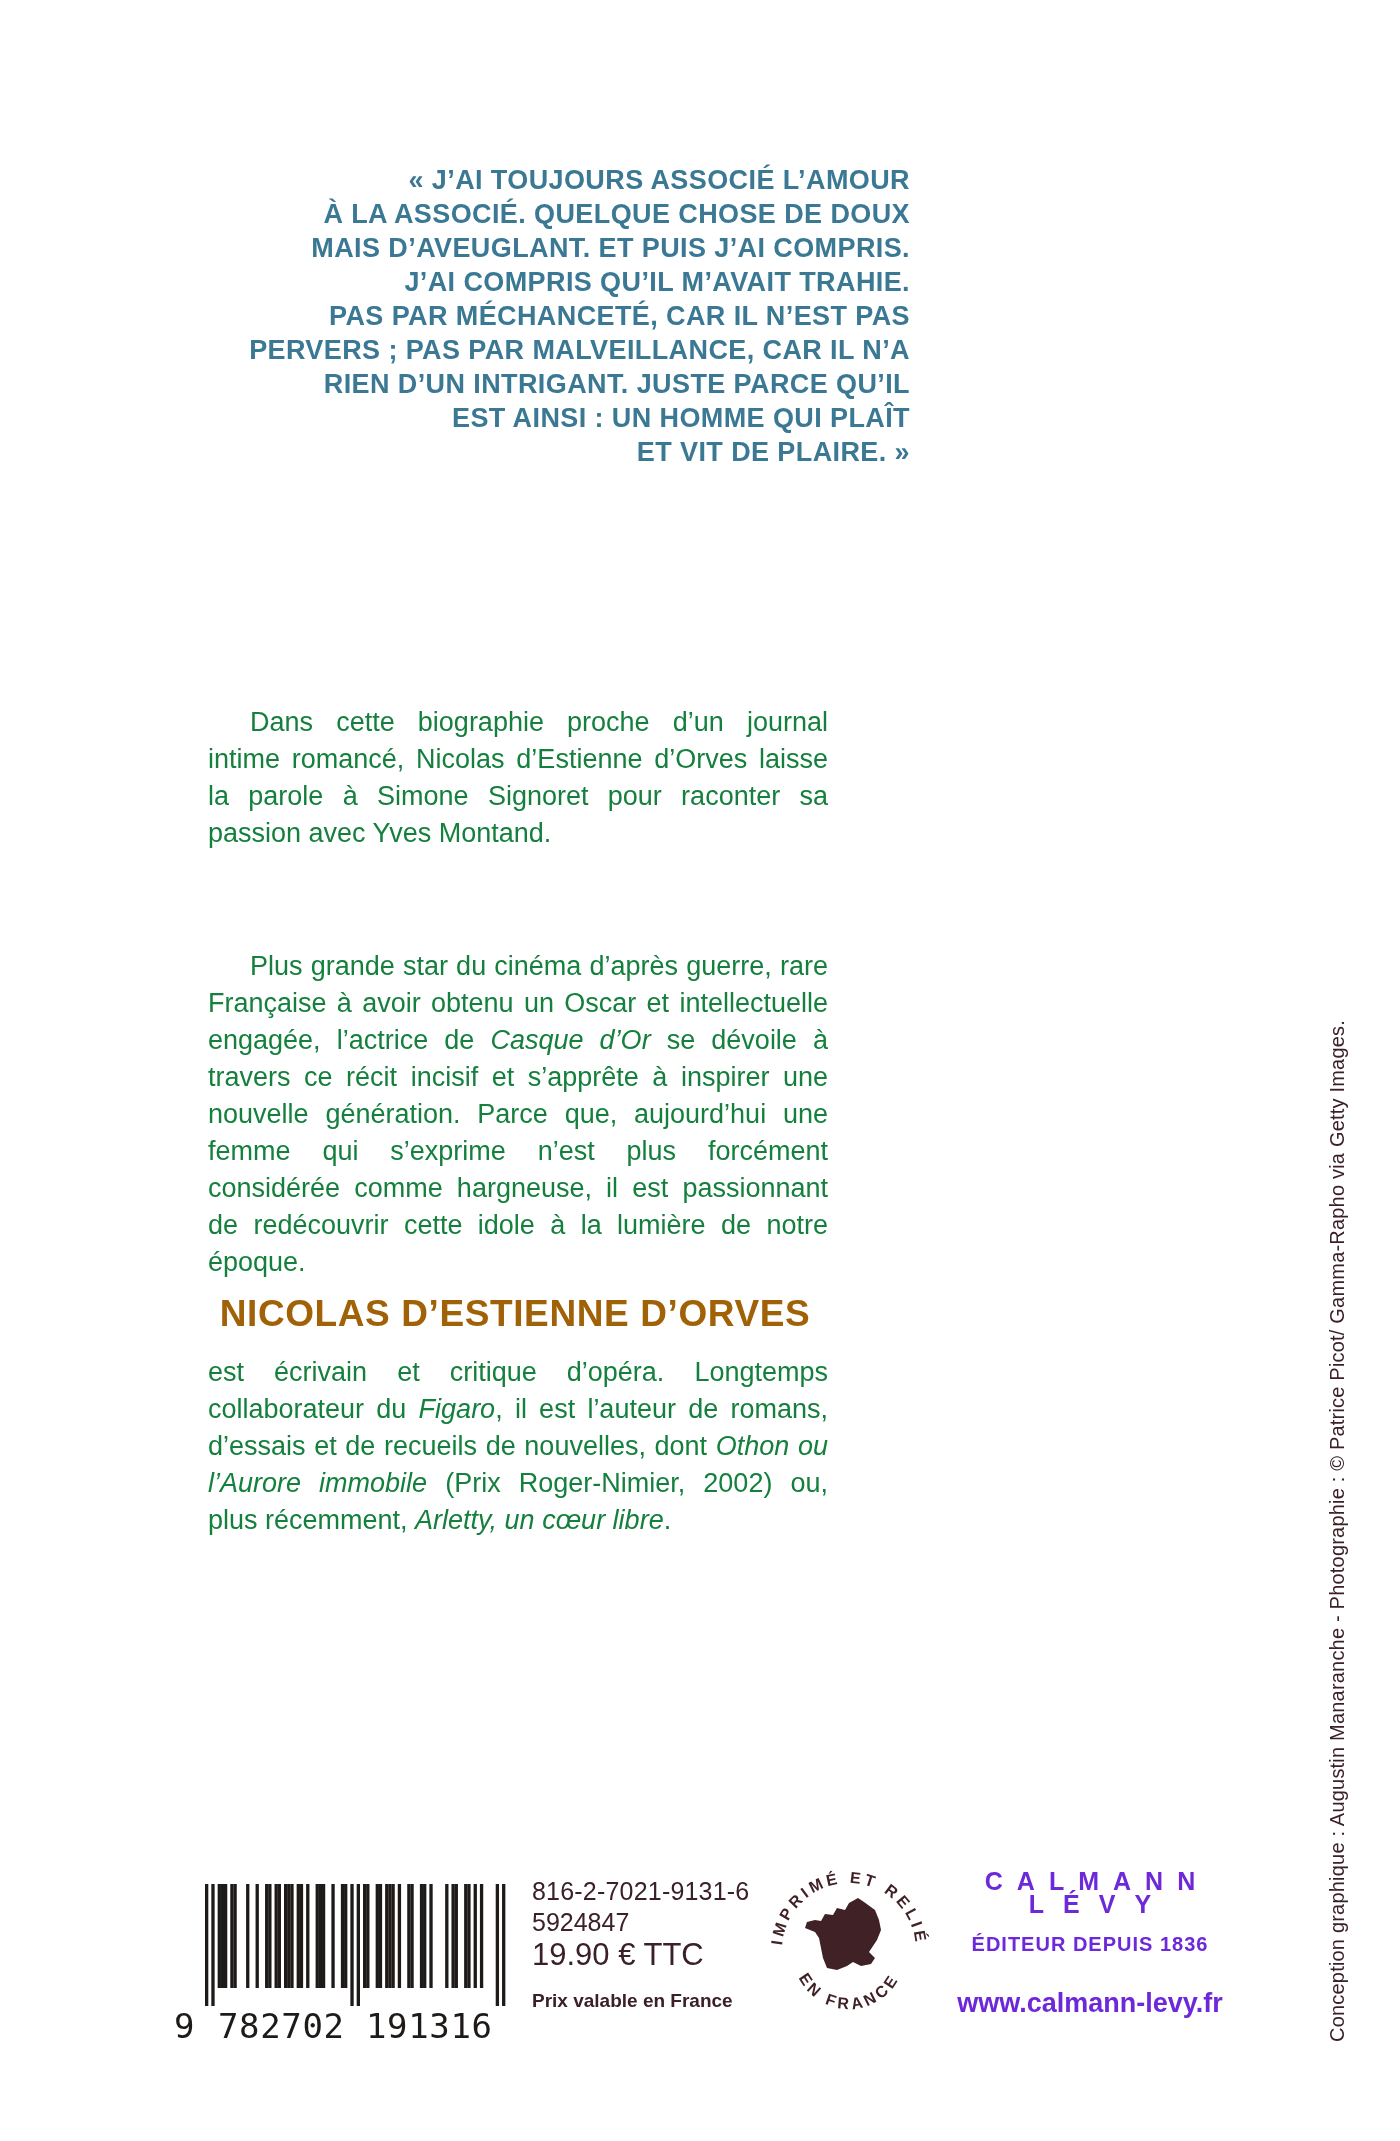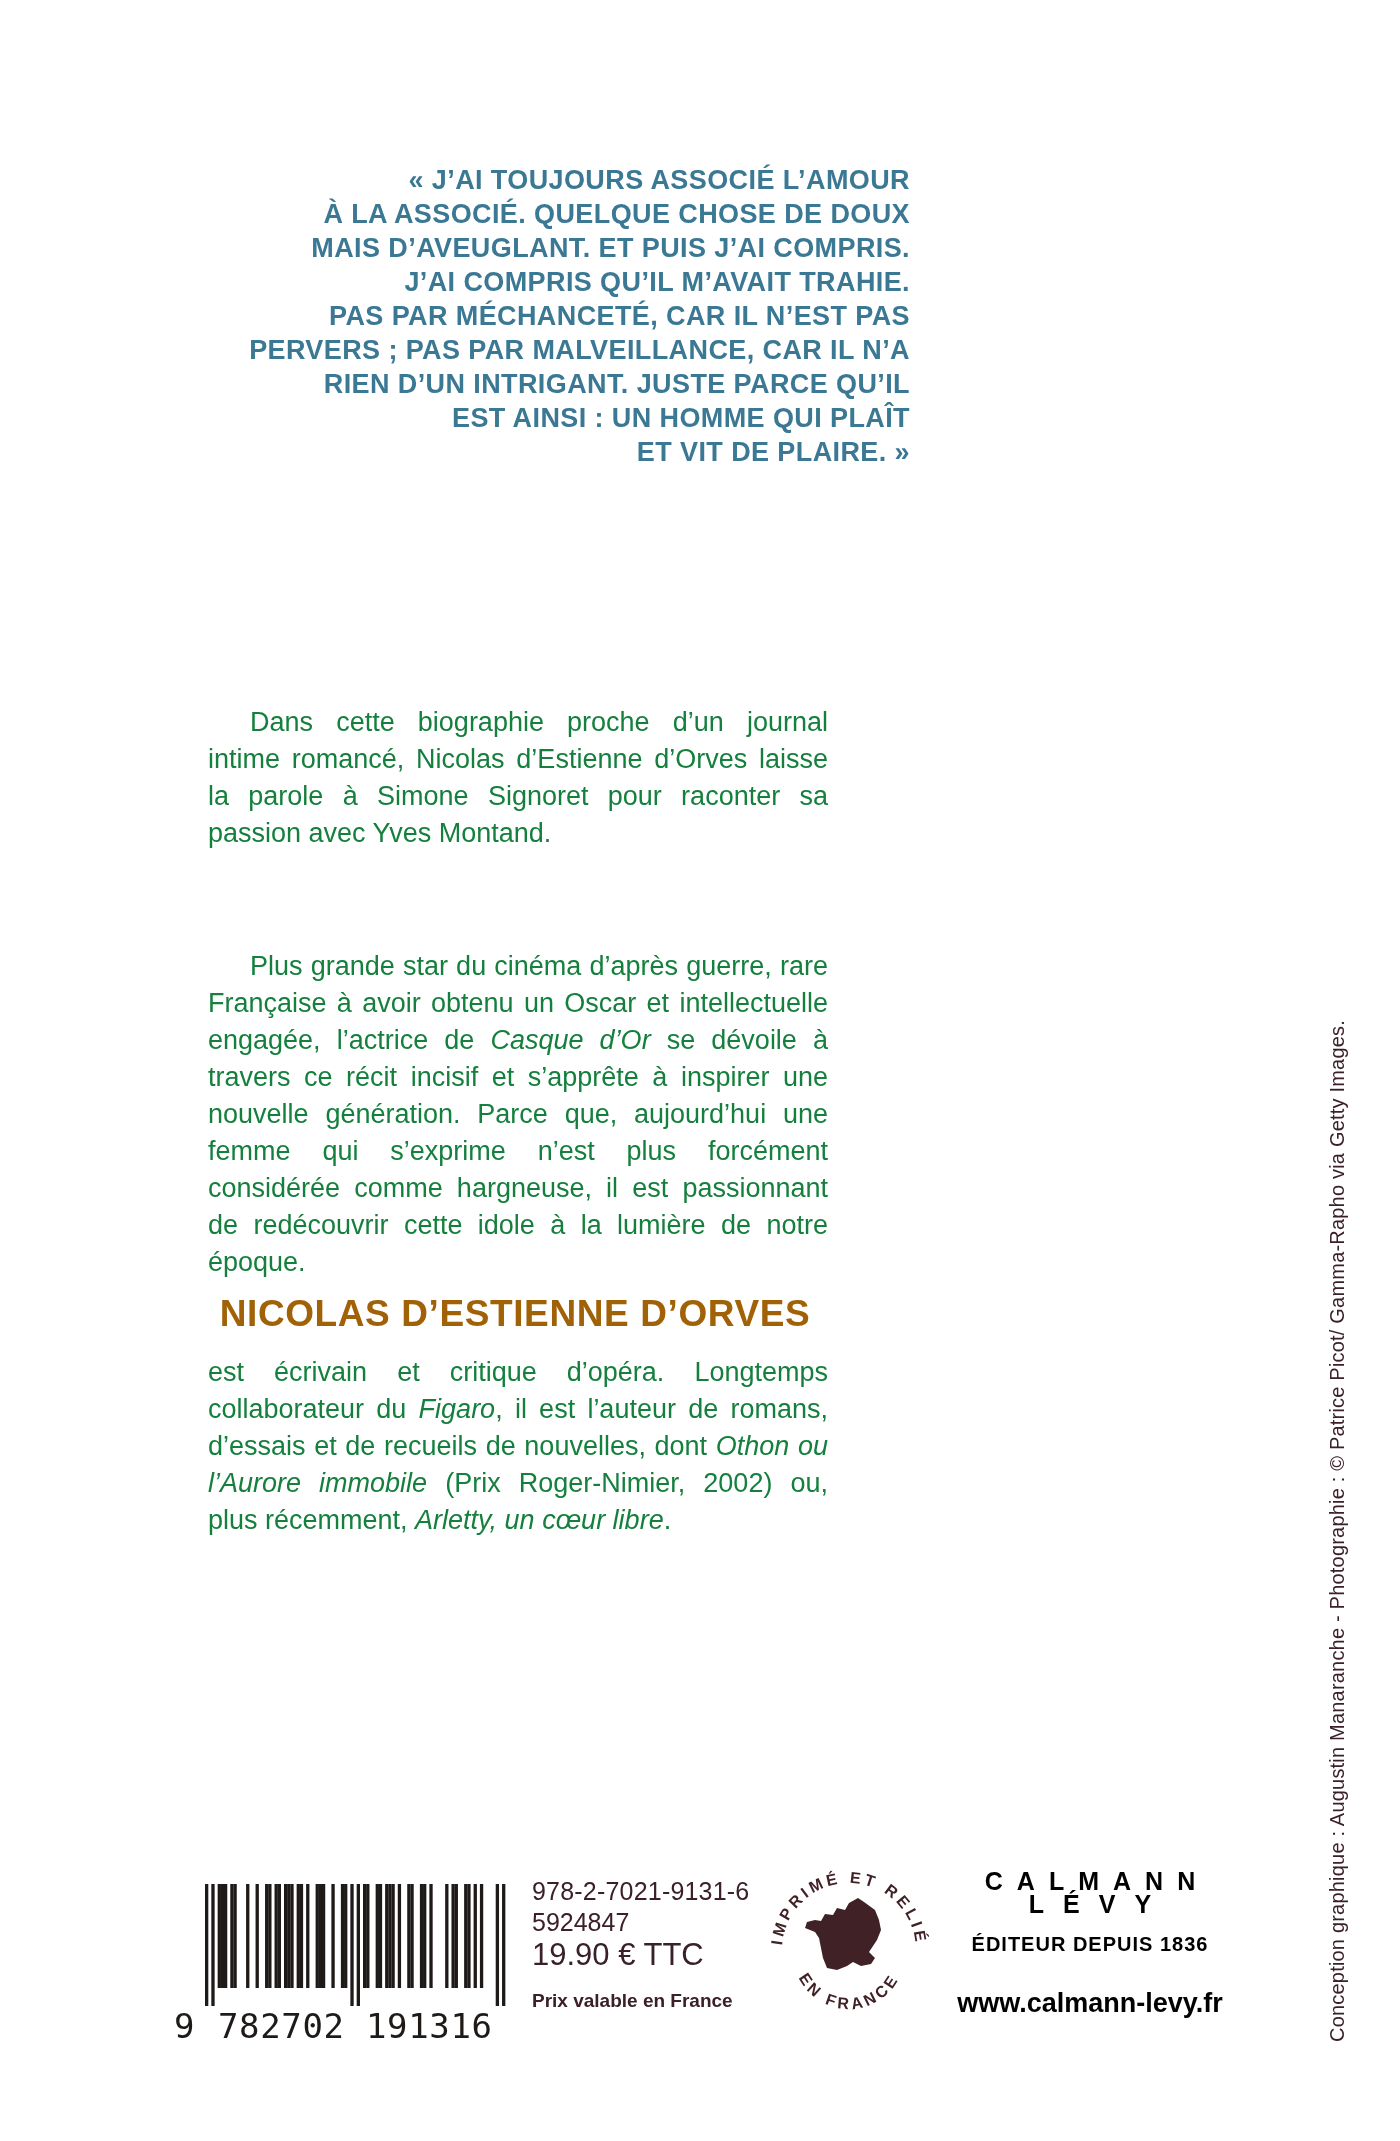--- a/index.html
+++ b/index.html
@@ -52,21 +52,21 @@
   }
   .isbn-number{font-size:25px;line-height:31px;letter-spacing:.2px;}
   .product-ref{font-size:25px;line-height:31px;}
   .price{font-size:31px;line-height:34px;}
   .price-note{font-size:19px;line-height:22px;margin-top:18px;font-weight:bold;}
 
   .stamp{position:absolute;left:763px;top:1858px;}
 
   .publisher{
     position:absolute;left:940px;top:1868px;width:300px;
-    text-align:center;color:#000000;
+    text-align:center;color:#6d28d9;
   }
   .pub-line1{font-size:25px;font-weight:bold;letter-spacing:14px;padding-left:14px;line-height:26px;}
   .pub-line2{font-size:25px;font-weight:bold;letter-spacing:19px;padding-left:19px;line-height:26px;margin-top:-3px;}
   .pub-tagline{font-size:20px;font-weight:bold;letter-spacing:1px;margin-top:16px;line-height:22px;}
   .pub-site{font-size:27px;font-weight:bold;margin-top:34px;line-height:28px;}
 
   
   .credit{
     position:absolute;left:1326px;top:2042px;
     transform:rotate(-90deg);transform-origin:0 0;
@@ -157,21 +157,21 @@
         <rect x="274.92" y="0" width="3.31" height="104" fill="#1e1a18"></rect>
         <rect x="290.72" y="0" width="3.31" height="122" fill="#1e1a18"></rect>
         <rect x="297.04" y="0" width="3.31" height="122" fill="#1e1a18"></rect>
       </g>
     <text x="24" y="156" font-family="DejaVu Sans Mono, monospace" font-size="34" fill="#1e1a18">9</text>
     <text x="68" y="156" font-family="DejaVu Sans Mono, monospace" font-size="34" fill="#1e1a18" textLength="126">782702</text>
     <text x="216" y="156" font-family="DejaVu Sans Mono, monospace" font-size="34" fill="#1e1a18" textLength="126">191316</text>
   </svg>
 
   <div class="isbn-block">
-    <div class="isbn-number">978-2-7021-9131-6</div>
+    <div class="isbn-number">816-2-7021-9131-6</div>
     <div class="product-ref">5924847</div>
     <div class="price">19.90 € TTC</div>
     <div class="price-note">Prix valable en France</div>
   </div>
 
   <svg class="stamp" width="172" height="172" viewBox="0 0 172 172">
     <defs>
       <path id="arcTop" d="M 19 92 A 67 67 0 0 1 153 92"></path>
       <path id="arcBottom" d="M 30 95 A 56 56 0 0 0 142 95"></path>
     </defs>

